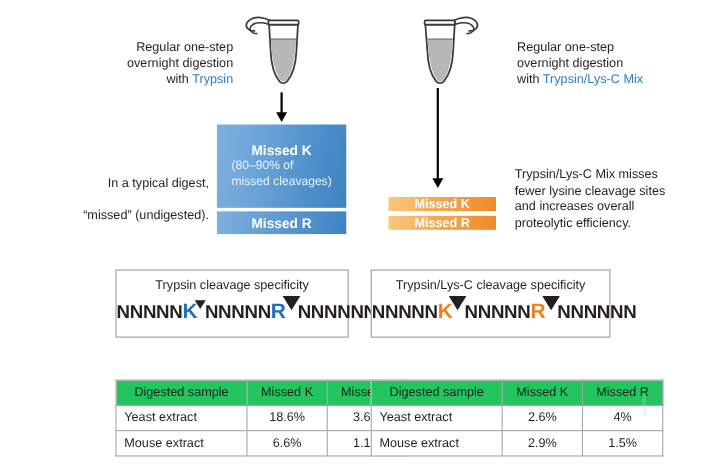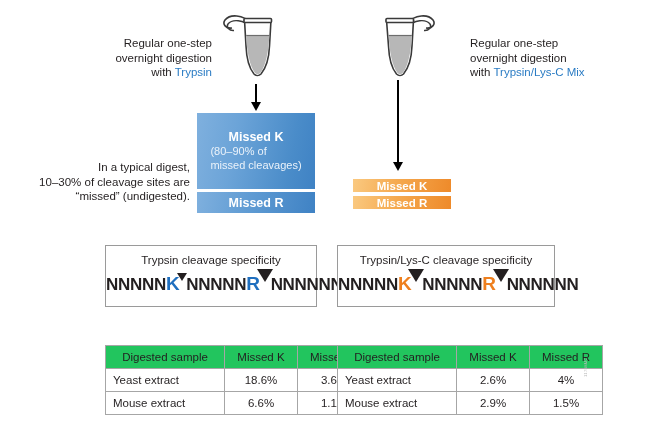--- a/index.html
+++ b/index.html
@@ -147,21 +147,21 @@
       <div class="sub">
         <span>(80–90% of</span><br>
         <span>missed cleavages)</span>
       </div>
     </div>
     <div class="blue-r">Missed R</div>
   </div>
 
   <div class="abs bodytext" id="left-body">
     <span>In a typical digest,</span><br>
-    <span>10–30% of cleavage sites are</span><br>
+    <br>
     <span>“missed” (undigested).</span>
   </div>
 
   <div class="specbox" id="spec-left">
     <div class="spec-title">Trypsin cleavage specificity</div>
     <div class="seq"><span>NNNNN</span><span class="res-blue">K</span><span class="tri tri-sm"></span><span>NNNNN</span><span class="res-blue">R</span><span class="tri tri-lg"></span><span>NNNNNN</span></div>
   </div>
 
   <table class="datatable" id="table-left">
     <thead>
@@ -201,20 +201,26 @@
   </svg>
 
   <div class="arrow-line" style="left:397px;top:80px;height:84px;"></div>
   <div class="arrow-head" style="left:392.5px;top:162px;"></div>
 
   <div class="abs" id="orange-box">
     <div class="orange-bar">Missed K</div>
     <div class="orange-bar">Missed R</div>
   </div>
 
+  <div class="abs bodytext" id="right-body">
+    <span>Trypsin/Lys-C Mix misses</span><br>
+    <span>fewer lysine cleavage sites</span><br>
+    <span>and increases overall</span><br>
+    <span>proteolytic efficiency.</span>
+  </div>
 
   <div class="specbox" id="spec-right">
     <div class="spec-title">Trypsin/Lys-C cleavage specificity</div>
     <div class="seq"><span>NNNNN</span><span class="res-orange">K</span><span class="tri tri-lg"></span><span>NNNNN</span><span class="res-orange">R</span><span class="tri tri-lg"></span><span>NNNNNN</span></div>
   </div>
 
   <table class="datatable" id="table-right">
     <thead>
       <tr>
         <th class="col-sample">Digested sample</th>

